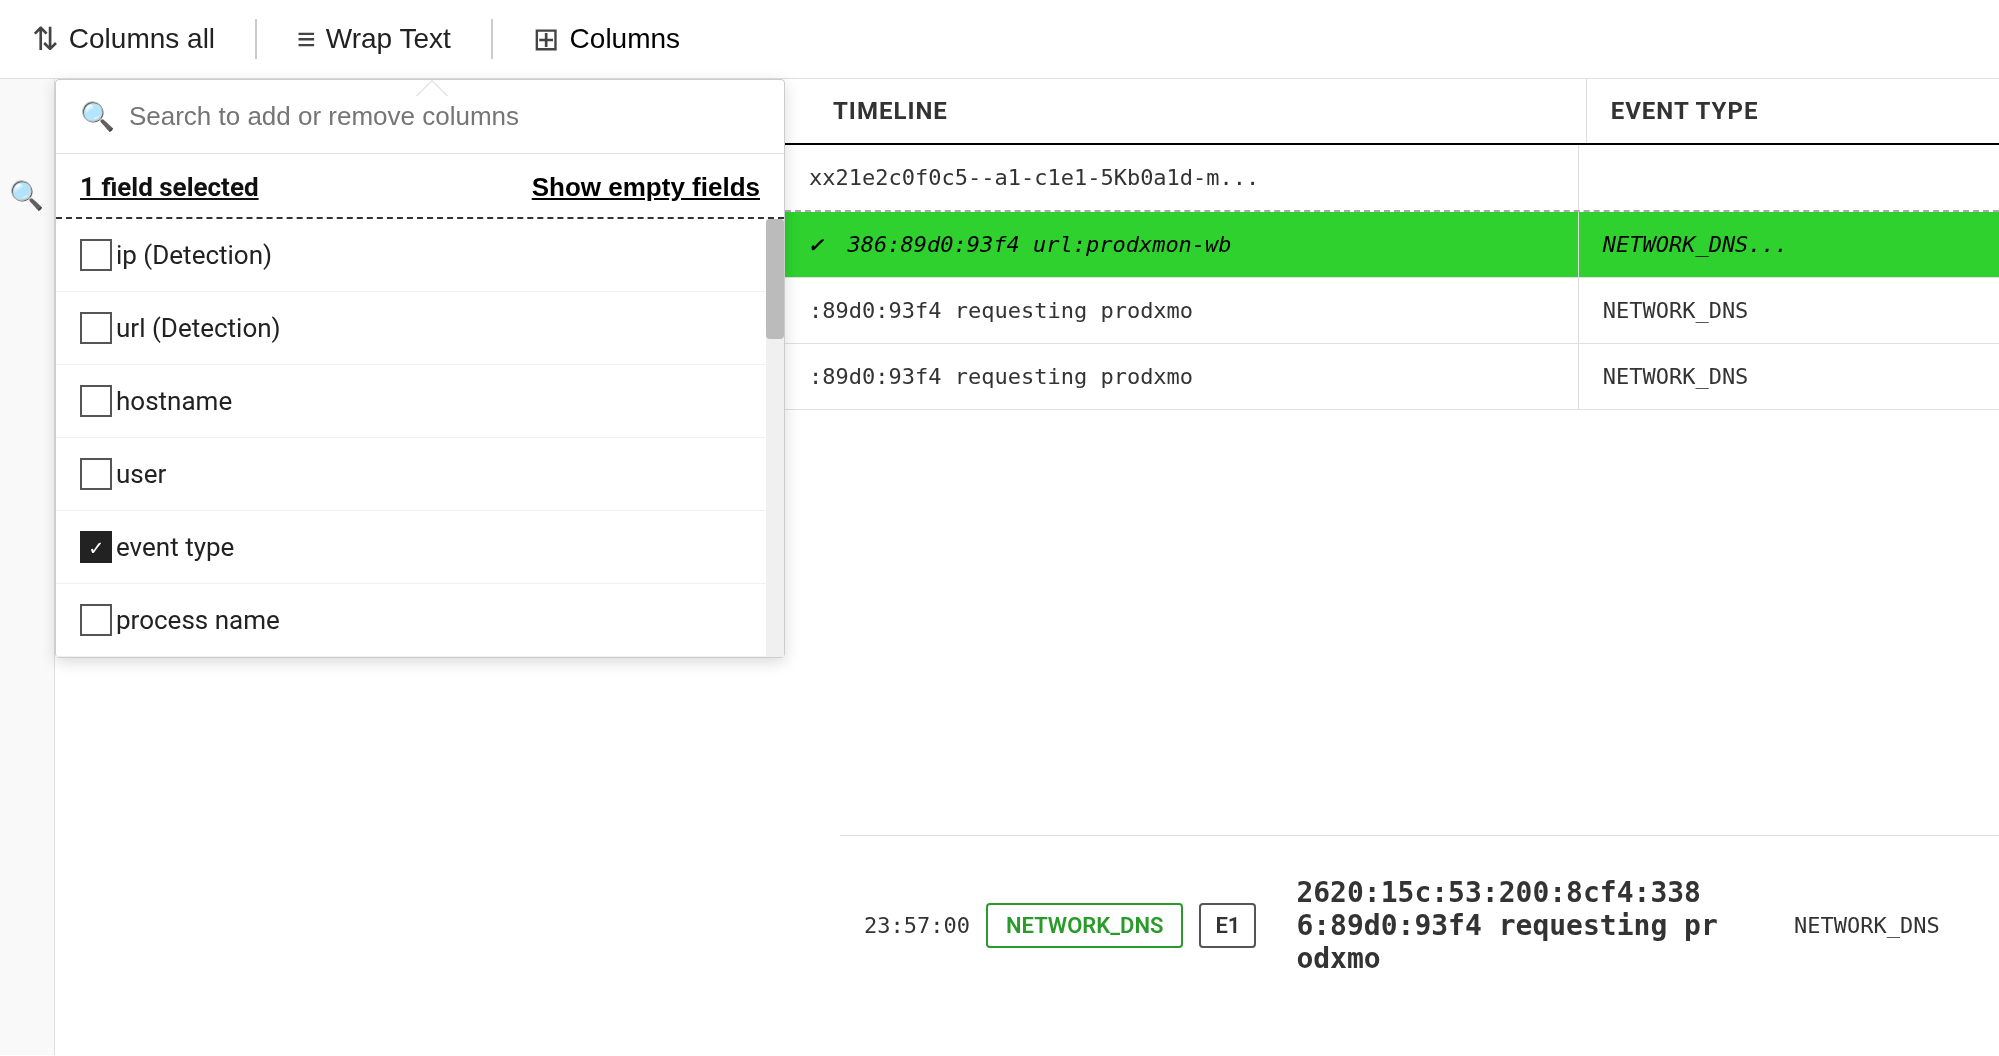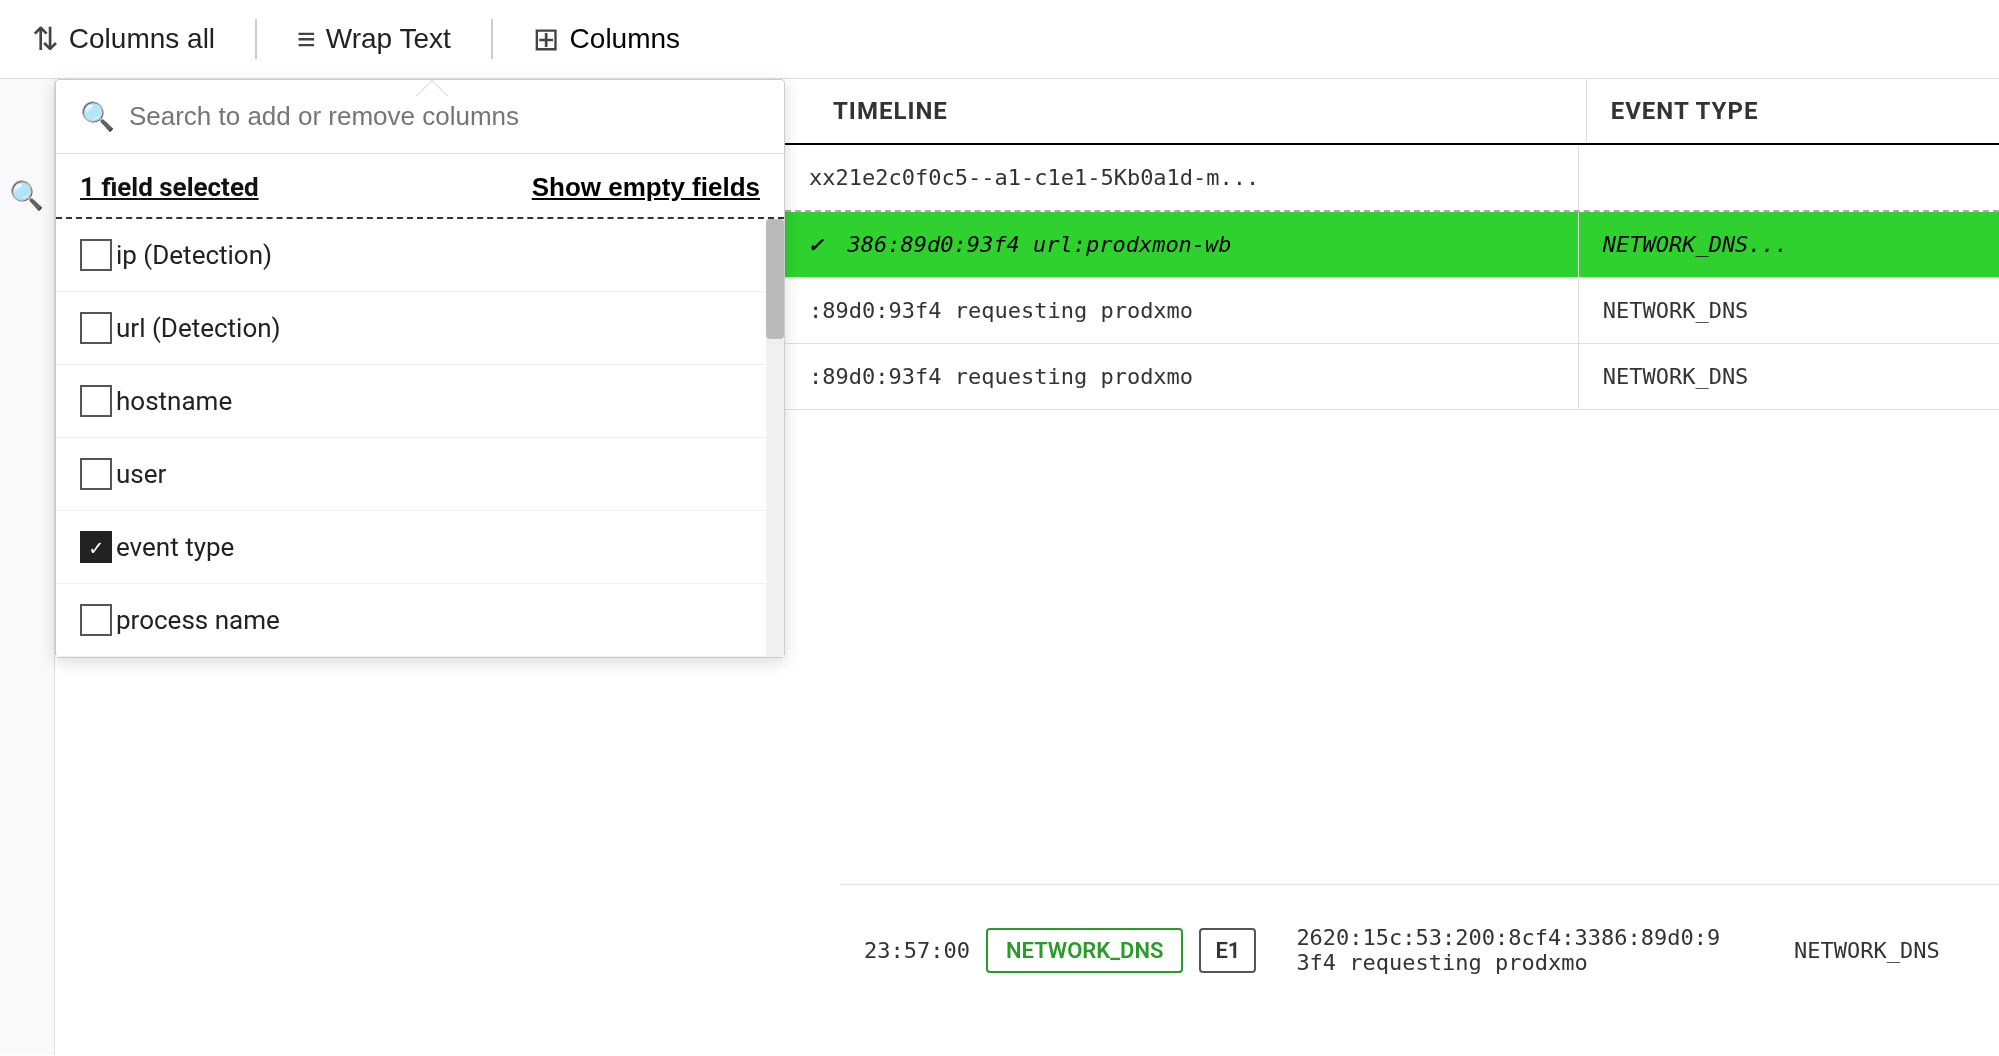--- a/index.html
+++ b/index.html
@@ -417,18 +417,18 @@
         <div class="cell col-timeline-cell">:89d0:93f4 requesting prodxmo</div>
         <div class="cell col-event-type-cell">NETWORK_DNS</div>
       </div>
 
     </div>
 
     <div class="bottom-bar" style="position:relative; display:flex; align-items:center; gap:16px; padding:20px 24px; border-top:1px solid #e0e0e0; margin-top:auto;">
       <span class="timestamp">23:57:00</span>
       <span class="badge">NETWORK_DNS</span>
       <span class="badge-small">E1</span>
-      <span class="cell" style="border:none; font-size:22px; font-family:monospace;">2620:15c:53:200:8cf4:3386:89d0:93f4 requesting prodxmo</span>
+      <span class="cell" style="border:none; font-size:28px; font-family:monospace;font-weight:bold;">2620:15c:53:200:8cf4:3386:89d0:93f4 requesting prodxmo</span>
       <span class="cell col-event-type-cell" style="border:none;">NETWORK_DNS</span>
     </div>
   </div>
 
 </div>
 
 </body></html>

